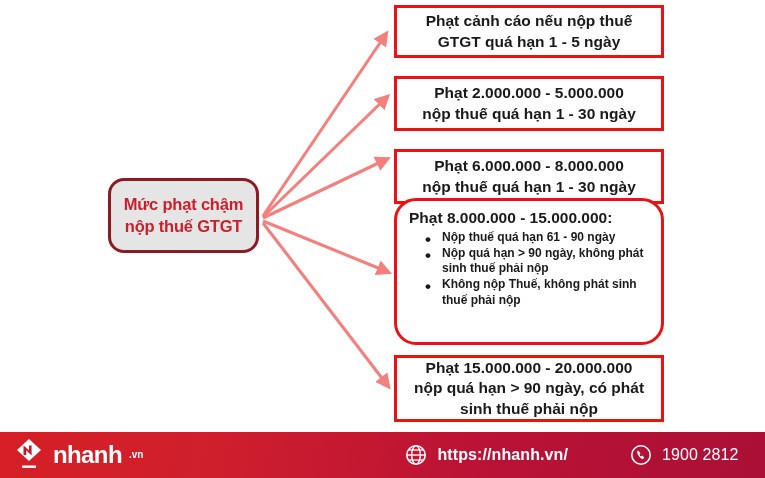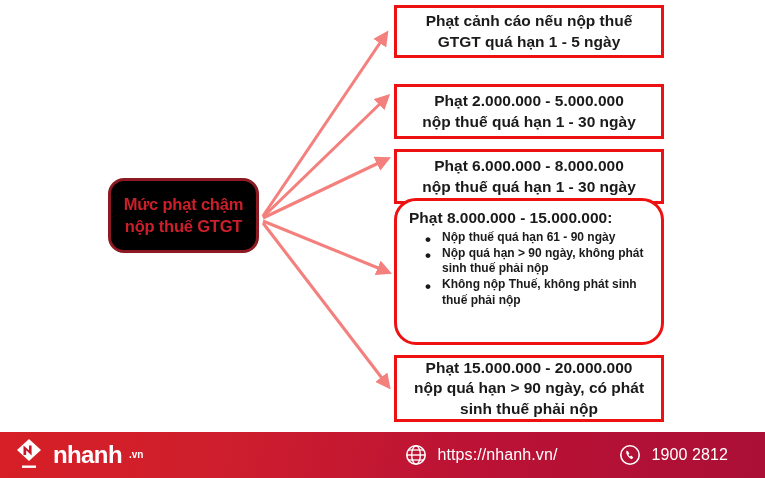--- a/index.html
+++ b/index.html
@@ -22,21 +22,21 @@
     left: 0; top: 0;
     width: 765px; height: 478px;
     pointer-events: none;
   }
 
   
   .center-node {
     position: absolute;
     left: 108px; top: 178px;
     width: 151px; height: 75px;
-    background: #000000;
+    background: #e5e5e5;
     border: 3px solid #8c1a22;
     border-radius: 16px;
     display: flex;
     flex-direction: column;
     align-items: center;
     justify-content: center;
     z-index: 3;
   }
   .center-node .line {
     color: #cc1f2a;
@@ -92,21 +92,21 @@
     content: "\2022";
     position: absolute;
     left: 28px;
     top: -1px;
     font-size: 17px;
     color: #1a1a1a;
   }
 
   
   #box-1 { top: 5px;   height: 53px; }
-  #box-2 { top: 84px;  height: 55px; }
+  #box-2 { top: 76px;  height: 55px; }
   #box-3 { top: 149px; height: 55px; }
   #box-4 { top: 198px; height: 147px; justify-content: flex-start; padding-top: 7px; border-radius: 22px; }
   #box-5 { top: 355px; height: 67px; }
 
   
   .footer {
     position: absolute;
     left: 0; top: 432px;
     width: 765px; height: 46px;
     background: linear-gradient(100deg, #d61f26 0%, #cf1f2d 28%, #bb1235 62%, #ab0f36 100%);
@@ -135,21 +135,21 @@
     line-height: 1;
     align-self: flex-end;
     margin-bottom: 12px;
     margin-left: -2px;
   }
   .footer-item {
     display: flex;
     align-items: center;
     gap: 10px;
   }
-  #footer-url { margin-left: 262px; }
+  #footer-url { margin-left: 262px; font-weight: bold; }
   #footer-phone { margin-left: 62px; }
   .footer-text {
     color: #ffffff;
     font-size: 16px;
     letter-spacing: 0.1px;
   }
   .footer-icon { width: 22px; height: 22px; display: block; }
 </style>
 </head>
 <body>

